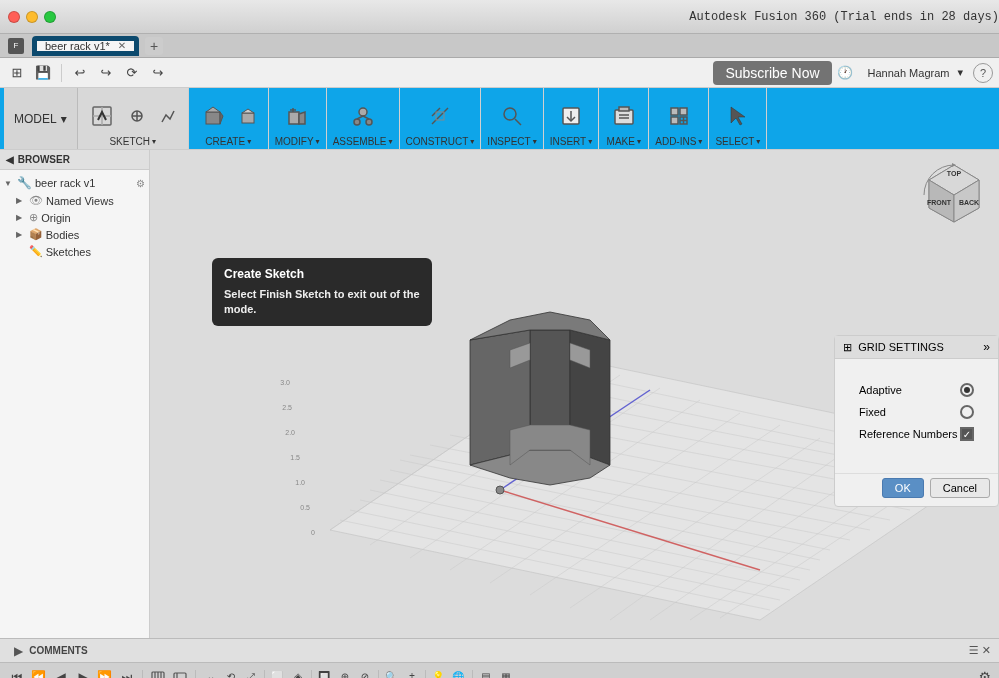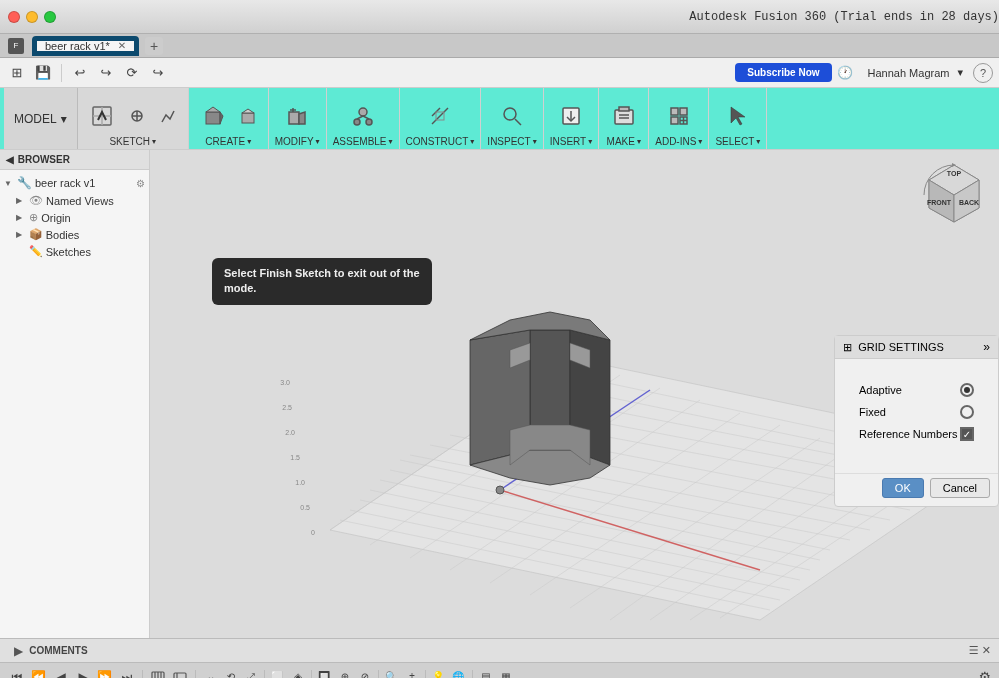--- a/index.html
+++ b/index.html
@@ -63,32 +63,32 @@
       gap: 4px;
       border-bottom: 1px solid #ccc;
     }
     .toolbar-btn {
       width: 22px; height: 22px;
       display: flex; align-items: center; justify-content: center;
       border-radius: 3px; cursor: pointer; color: #444; font-size: 13px;
     }
     .toolbar-sep { width: 1px; height: 18px; background: #ccc; margin: 0 3px; }
     .subscribe-btn {
-      background: #1d4ed8; color: white; border: none; border-radius: 4px;
-      padding: 4px 12px; font-size: 10px; font-weight: bold; cursor: pointer;
+      background: #737373; color: white; border: none; border-radius: 4px;
+      padding: 4px 12px; font-size: 14px; font-weight: normal; cursor: pointer;
       margin-left: auto;
     }
     .user-area { display: flex; align-items: center; gap: 8px; color: #333; font-size: 11px; cursor: pointer; margin-left: 8px; }
     .help-btn { width: 20px; height: 20px; border-radius: 50%; border: 1px solid #999; display: flex; align-items: center; justify-content: center; font-size: 11px; color: #555; cursor: pointer; margin-left: 6px; }
     .clock-btn { width: 20px; height: 20px; display: flex; align-items: center; justify-content: center; font-size: 13px; color: #555; cursor: pointer; }
 
     
     #ribbon {
       height: 62px;
-      background: #5eead4;
+      background: #0ea5e9;
       display: flex;
       align-items: stretch;
       border-bottom: 1px solid #ccc;
       padding: 0 4px;
     }
     .ribbon-group {
       display: flex;
       flex-direction: column;
       align-items: center;
       justify-content: flex-end;
@@ -635,20 +635,21 @@
         <text x="80" y="320" font-size="7" fill="#888" text-anchor="end">0.5</text>
         <text x="75" y="295" font-size="7" fill="#888" text-anchor="end">1.0</text>
         <text x="70" y="270" font-size="7" fill="#888" text-anchor="end">1.5</text>
         <text x="65" y="245" font-size="7" fill="#888" text-anchor="end">2.0</text>
         <text x="62" y="220" font-size="7" fill="#888" text-anchor="end">2.5</text>
         <text x="60" y="195" font-size="7" fill="#888" text-anchor="end">3.0</text>
       </g>
     </svg>
 
     <div id="tooltip">
+      <div class="tooltip-title">Create Sketch</div>
       <div class="tooltip-action">Select Finish Sketch to exit out of the mode.</div>
     </div>
 
     <div id="cube-nav">
       <svg width="70" height="70" viewBox="0 0 70 70" xmlns="http://www.w3.org/2000/svg">
 
         <polygon points="35,5 60,20 60,48 35,62 10,48 10,20" fill="none" stroke="#888" stroke-width="1"></polygon>
 
         <polygon points="35,5 60,20 35,35 10,20" fill="#d8d8d8" stroke="#888" stroke-width="1"></polygon>
 

